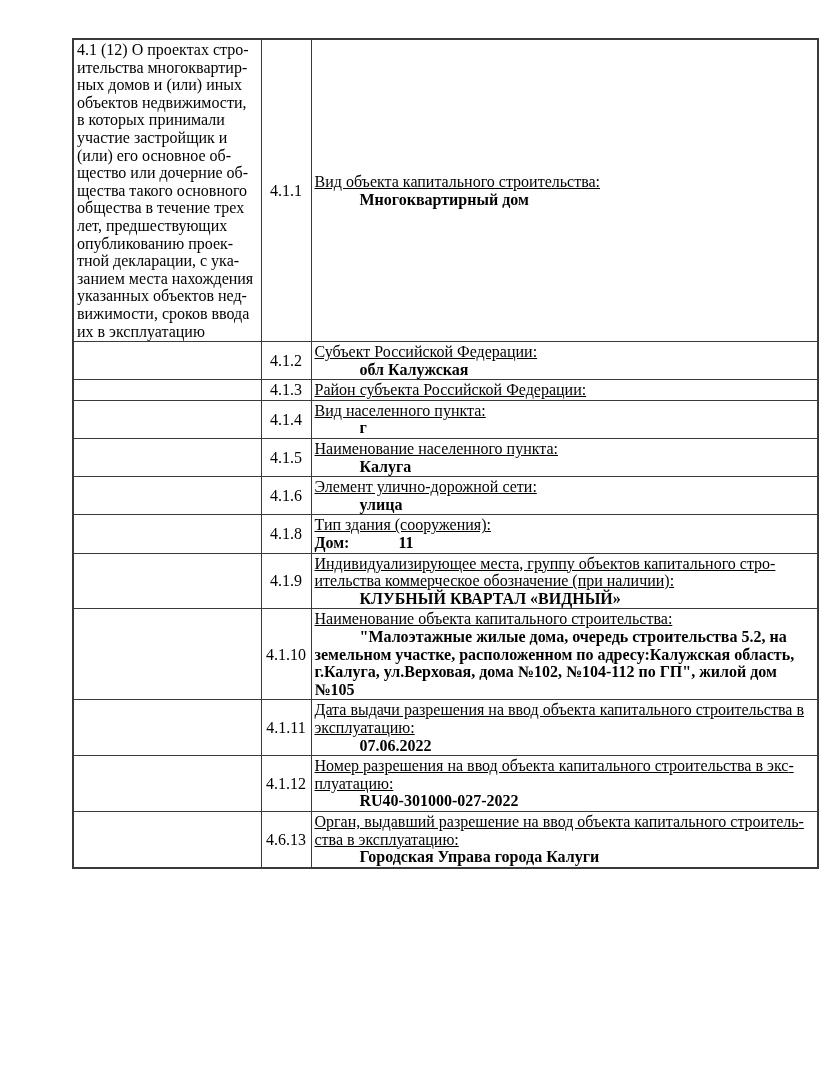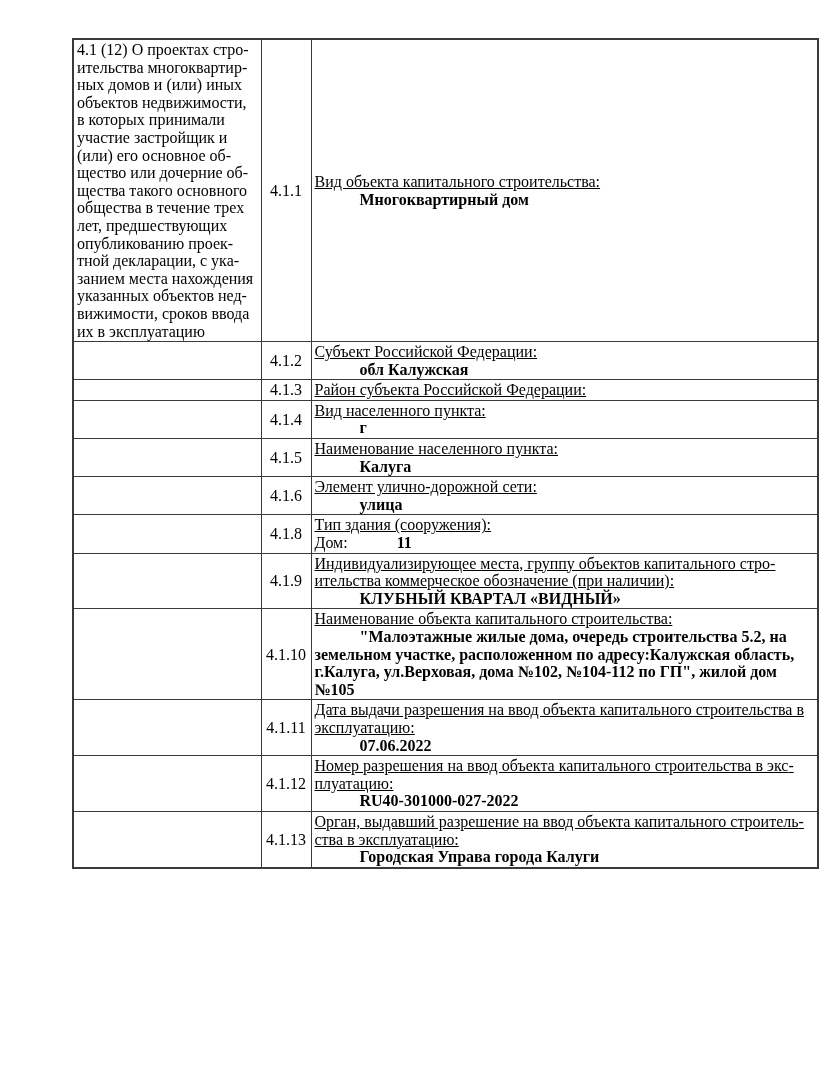--- a/index.html
+++ b/index.html
@@ -48,21 +48,21 @@
   }
   .field-label {
     font-weight: normal;
     hyphens: manual;
     text-decoration: underline;
   }
   .field-value {
     hyphens: manual;
   }
   .field-value .vp {
-    font-weight: normal;
+    font-weight: bold;
   }
   .field-value .vb {
     font-weight: bold;
     margin-left: 45px;
   }
   .field-label:empty { display: none; }
   .field-value span:empty { display: none; }
 </style>
 </head>
 <body>
@@ -173,21 +173,21 @@
         <td class="c-section"></td>
         <td class="c-num">4.1.12</td>
         <td class="c-field">
           <div class="field-label">Номер разрешения на ввод объекта капитального строительства в экс­плуатацию:</div>
           <div class="field-value"><span class="vb">RU40-301000-027-2022</span></div>
         </td>
       </tr>
 
       <tr>
         <td class="c-section"></td>
-        <td class="c-num">4.1.13</td>
+        <td class="c-num">4.6.13</td>
         <td class="c-field">
           <div class="field-label">Орган, выдавший разрешение на ввод объекта капитального строитель­ства в эксплуатацию:</div>
           <div class="field-value"><span class="vb">Городская Управа города Калуги</span></div>
         </td>
       </tr>
 
     </tbody>
   </table>
 </div>
 

